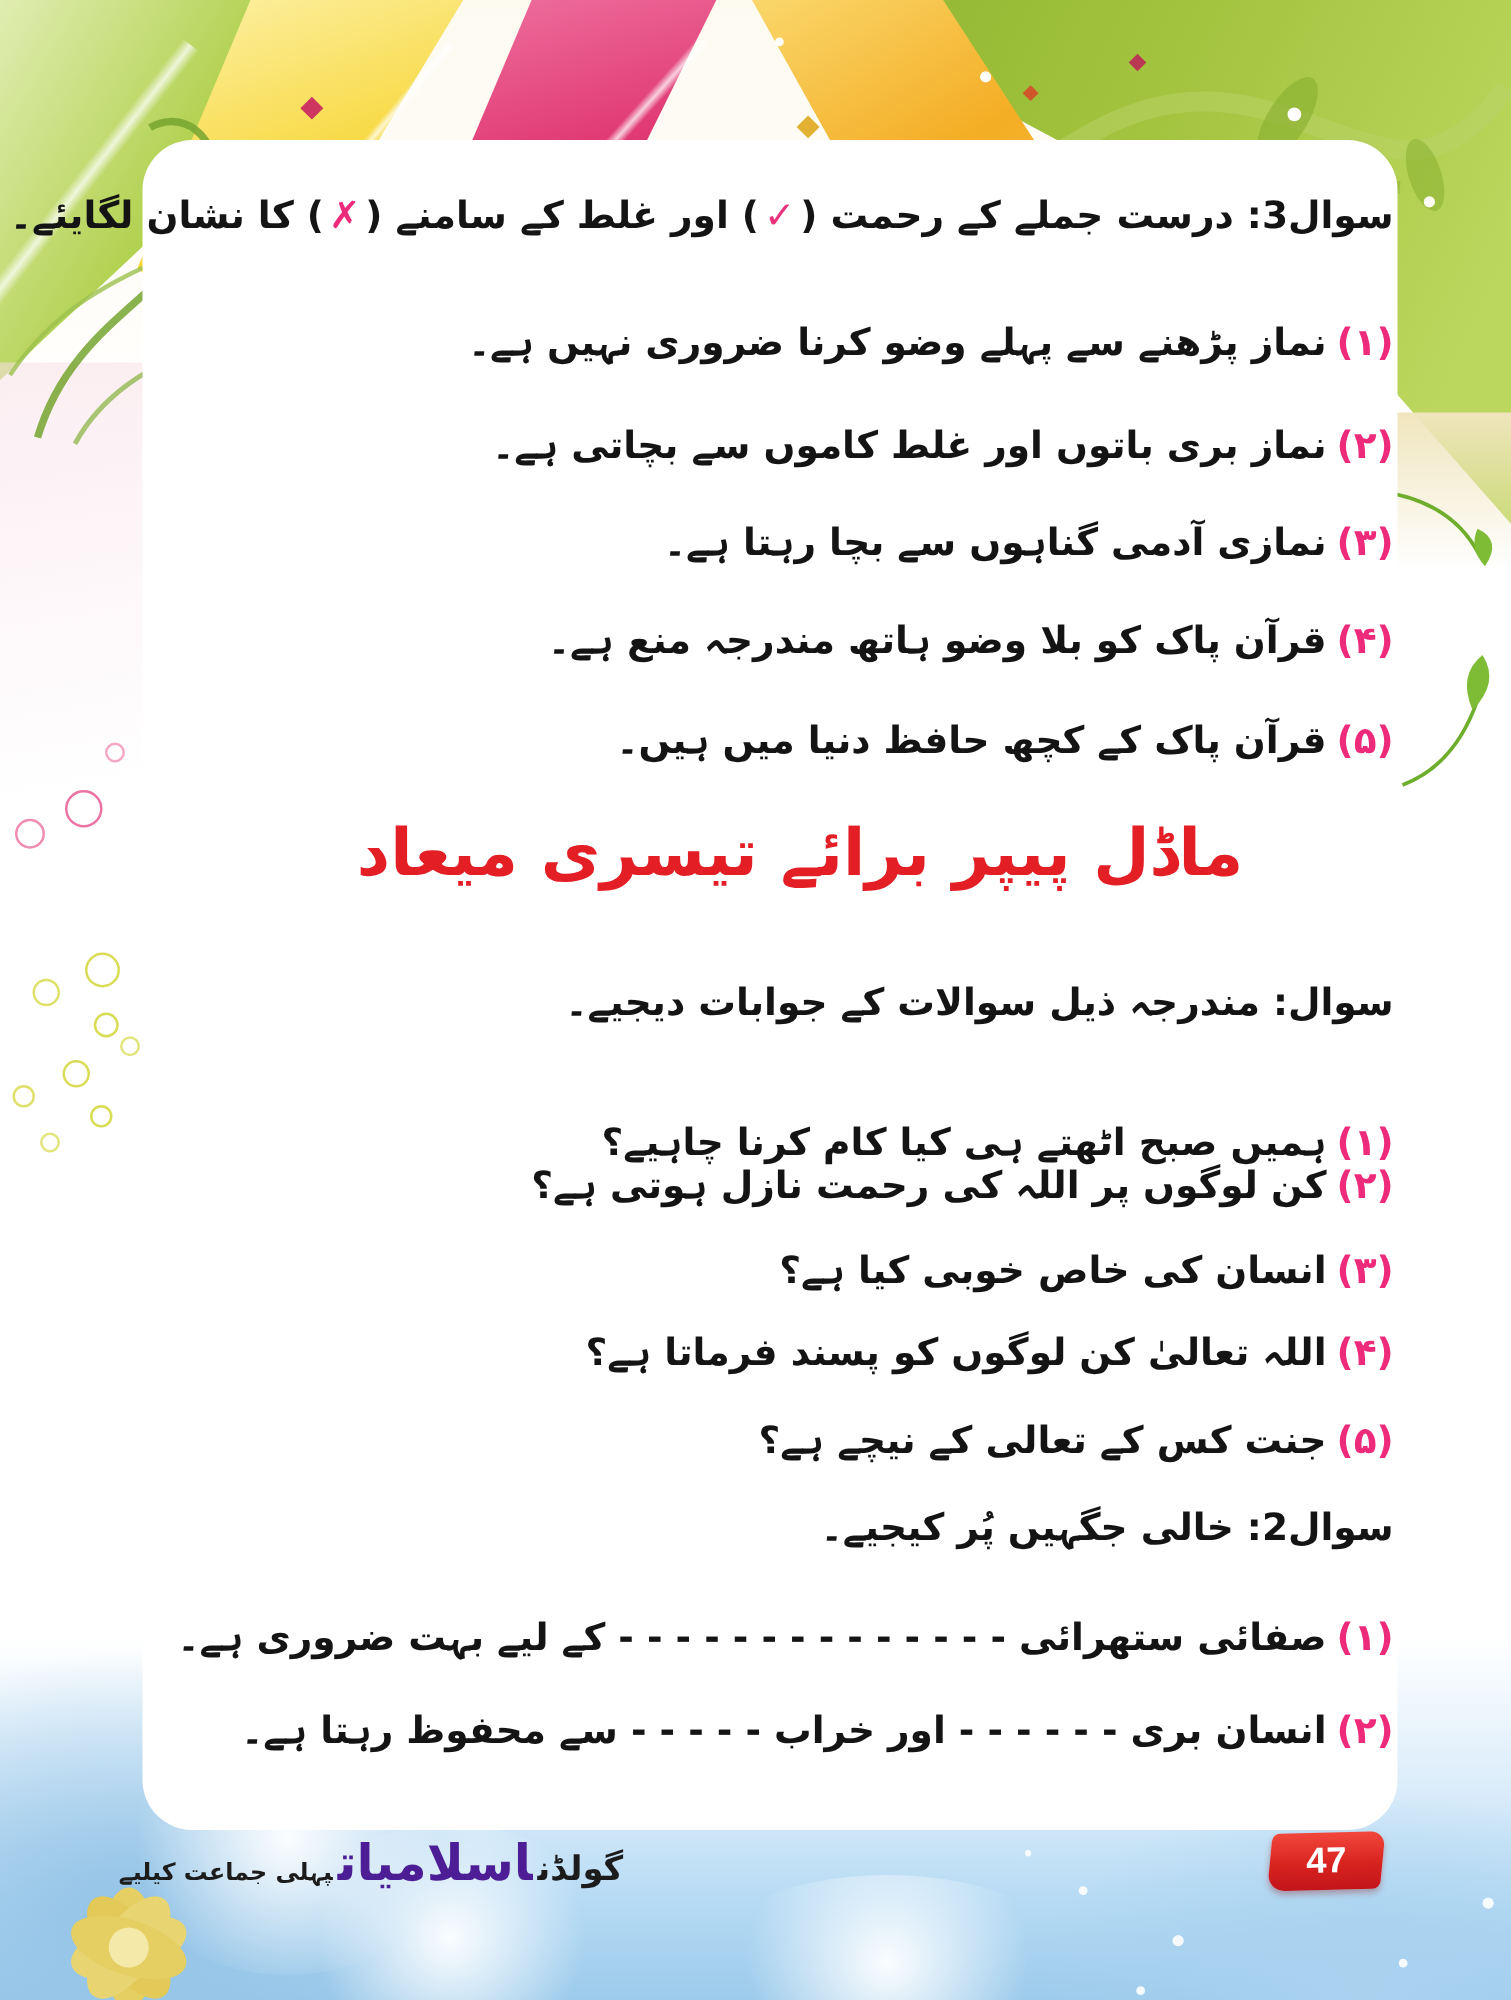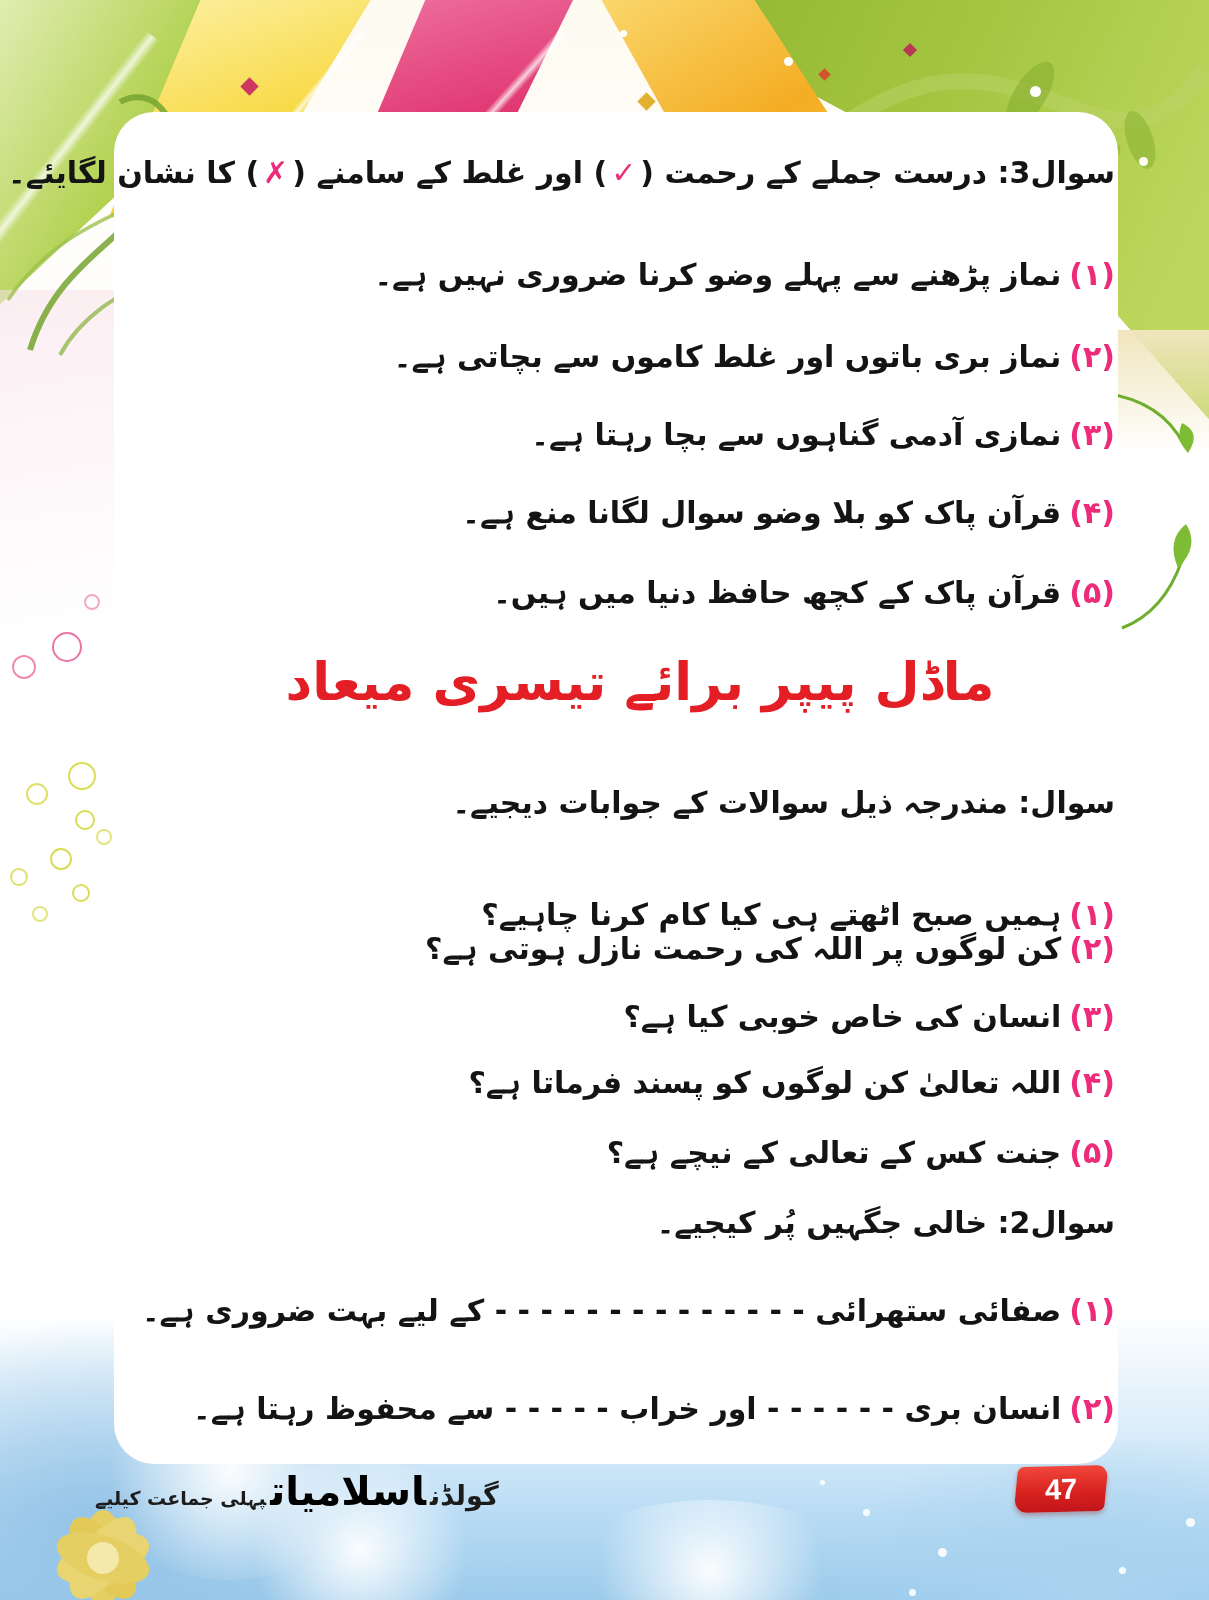--- a/index.html
+++ b/index.html
@@ -66,21 +66,21 @@
   .mark{font-weight:bold;padding:0 4px;}
   .check{color:#e8327c;}
   .cross{color:#ee2a7b;}
   .model-title{position:absolute;left:140px;top:652px;width:1000px;text-align:center;
     font-size:52px;color:#e31e25;letter-spacing:1px;}
 
   
   .footer-brand{position:absolute;left:95px;top:1468px;white-space:nowrap;direction:rtl;
     font-family:"DejaVu Sans", sans-serif;font-weight:bold;color:#1c1c1c;}
   .fb-pre{font-size:27px;}
-  .fb-main{font-size:40px;color:#000000;padding:0 4px;}
+  .fb-main{font-size:40px;color:#4c1d95;padding:0 4px;}
   .fb-suf{font-size:19px;}
   .page-badge{position:absolute;left:1016px;top:1466px;width:90px;height:46px;
     background:linear-gradient(180deg,#f2473c 0%,#d8231f 55%,#c2151b 100%);
     transform:skewX(-7deg) rotate(-1.5deg);border-radius:6px 12px 6px 14px;
     display:flex;align-items:center;justify-content:center;
     box-shadow:0 3px 5px rgba(150,20,20,.35);}
   .page-badge span{color:#ffffff;font-size:29px;font-weight:bold;
     font-family:"Liberation Sans", sans-serif;transform:skewX(7deg);}
 </style>
 </head>
@@ -172,21 +172,21 @@
   <div class="urdu row" style="top:252px;">
     <span class="num">(۱)</span><span>نماز پڑھنے سے پہلے وضو کرنا ضروری نہیں ہے۔</span>
   </div>
   <div class="urdu row" style="top:334px;">
     <span class="num">(۲)</span><span>نماز بری باتوں اور غلط کاموں سے بچاتی ہے۔</span>
   </div>
   <div class="urdu row" style="top:412px;">
     <span class="num">(۳)</span><span>نمازی آدمی گناہوں سے بچا رہتا ہے۔</span>
   </div>
   <div class="urdu row" style="top:490px;">
-    <span class="num">(۴)</span><span>قرآن پاک کو بلا وضو سوال لگانا منع ہے۔</span>
+    <span class="num">(۴)</span><span>قرآن پاک کو بلا وضو ہاتھ مندرجہ منع ہے۔</span>
   </div>
   <div class="urdu row" style="top:570px;">
     <span class="num">(۵)</span><span>قرآن پاک کے کچھ حافظ دنیا میں ہیں۔</span>
   </div>
 
   <div class="urdu model-title">ماڈل پیپر برائے تیسری میعاد</div>
 
   <div class="urdu heading" style="top:780px;text-align:center;">سوال: مندرجہ ذیل سوالات کے جوابات دیجیے۔</div>
 
   <div class="urdu row" style="top:858px;margin-top:34px;">
@@ -203,21 +203,21 @@
   </div>
   <div class="urdu row" style="top:1130px;">
     <span class="num">(۵)</span><span>جنت کس کے تعالی کے نیچے ہے؟</span>
   </div>
 
   <div class="urdu heading" style="top:1200px;">سوال2: خالی جگہیں پُر کیجیے۔</div>
 
   <div class="urdu row" style="top:1288px;">
     <span class="num">(۱)</span><span>صفائی ستھرائی - - - - - - - - - - - - - - کے لیے بہت ضروری ہے۔</span>
   </div>
-  <div class="urdu row" style="top:1362px;margin-top:24px;">
+  <div class="urdu row" style="top:1362px;">
     <span class="num">(۲)</span><span>انسان بری - - - - - - اور خراب - - - - - سے محفوظ رہتا ہے۔</span>
   </div>
 
   <div class="footer-brand">
     <span class="fb-pre">گولڈن</span><span class="fb-main">اسلامیات</span><span class="fb-suf">پہلی جماعت کیلیے</span>
   </div>
   <div class="page-badge">
     <span>47</span>
   </div>
 

